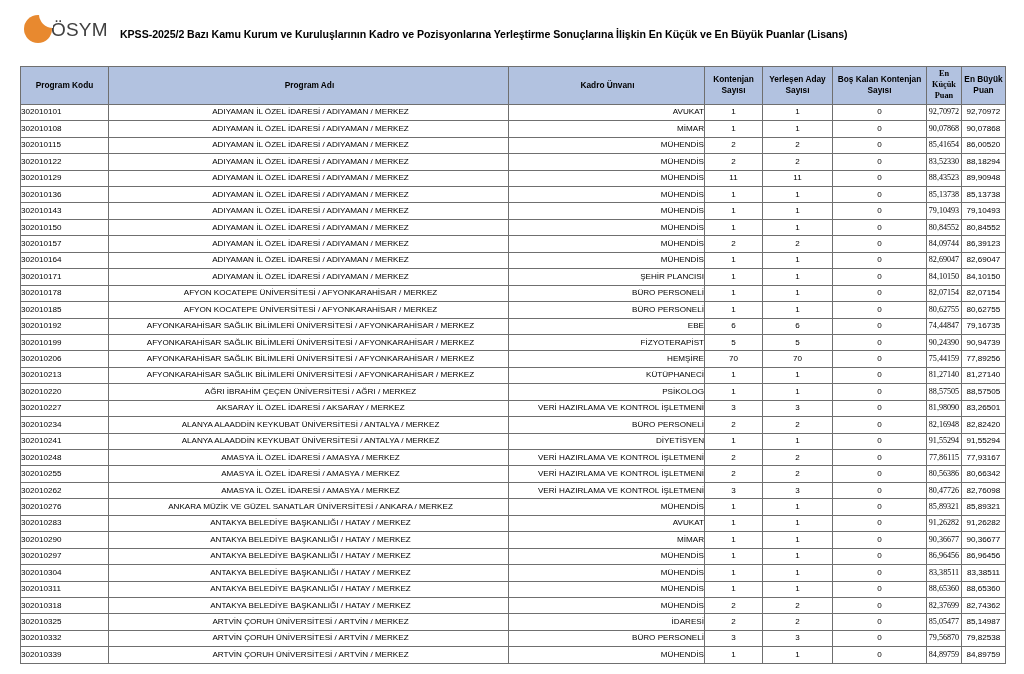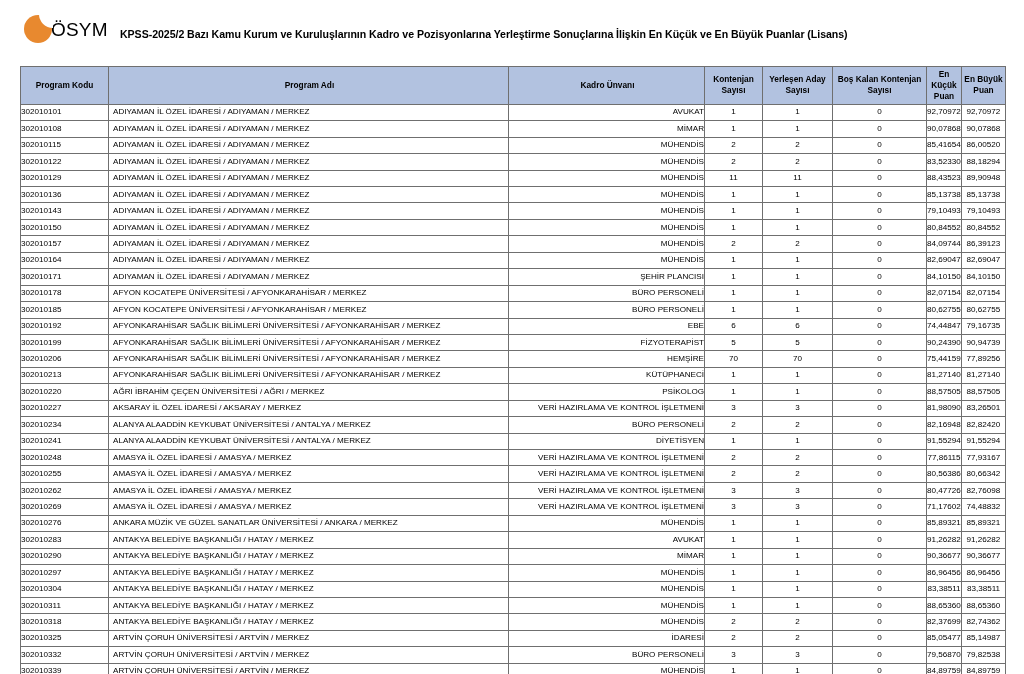--- a/index.html
+++ b/index.html
@@ -59,21 +59,21 @@
     top: -1px;
     width: 14px;
     height: 14px;
     background: #ffffff;
     border-bottom-left-radius: 14px;
   }
   .logo-text {
     font-size: 19px;
     font-weight: 400;
     letter-spacing: 0.2px;
-    color: #000000;
+    color: #404040;
     line-height: 1;
     margin-left: -3px;
   }
 
   .doc-title {
     position: absolute;
     left: 120px;
     right: 20px;
     top: 28px;
     font-size: 10.6px;
@@ -118,26 +118,26 @@
     line-height: 1.32;
     white-space: normal;
   }
 
   table.results tbody td {
     height: 15.45px;
   }
 
   
   .c-code   { width: 88px;  text-align: left; }
-  .c-name   { width: 400px; text-align: left;  padding-left: 4px !important; }
+  .c-name   { width: 400px; text-align: center;  padding-left: 4px !important; }
   .c-title  { width: 196px; text-align: right;  padding-left: 4px !important; }
   .c-kont   { width: 58px;  text-align: center; }
   .c-yerl   { width: 70px;  text-align: center; margin-top: 26px; }
   .c-bos    { width: 94px;  text-align: center; }
-  .c-min    { width: 35px;  text-align: center; }
+  .c-min    { width: 35px;  text-align: center; font-family: Liberation Serif, serif; }
   .c-max    { width: 44px;  text-align: center; }
 </style>
 </head>
 <body>
 
 <div class="page">
 
   <div class="doc-header">
 
     <div class="logo">
@@ -410,30 +410,20 @@
             <td class="c-code">302010262</td>
             <td class="c-name">AMASYA İL ÖZEL İDARESİ / AMASYA / MERKEZ</td>
             <td class="c-title">VERİ HAZIRLAMA VE KONTROL İŞLETMENİ</td>
             <td class="c-kont">3</td>
             <td class="c-yerl">3</td>
             <td class="c-bos">0</td>
             <td class="c-min">80,47726</td>
             <td class="c-max">82,76098</td>
           </tr>
           <tr>
-            <td class="c-code">302010269</td>
-            <td class="c-name">AMASYA İL ÖZEL İDARESİ / AMASYA / MERKEZ</td>
-            <td class="c-title">VERİ HAZIRLAMA VE KONTROL İŞLETMENİ</td>
-            <td class="c-kont">3</td>
-            <td class="c-yerl">3</td>
-            <td class="c-bos">0</td>
-            <td class="c-min">71,17602</td>
-            <td class="c-max">74,48832</td>
-          </tr>
-          <tr>
             <td class="c-code">302010276</td>
             <td class="c-name">ANKARA MÜZİK VE GÜZEL SANATLAR ÜNİVERSİTESİ / ANKARA / MERKEZ</td>
             <td class="c-title">MÜHENDİS</td>
             <td class="c-kont">1</td>
             <td class="c-yerl">1</td>
             <td class="c-bos">0</td>
             <td class="c-min">85,89321</td>
             <td class="c-max">85,89321</td>
           </tr>
           <tr>

